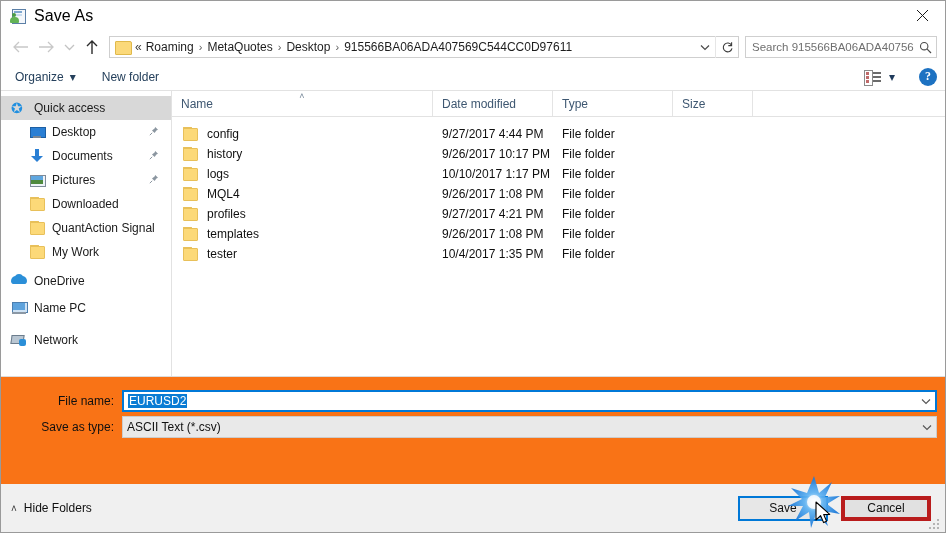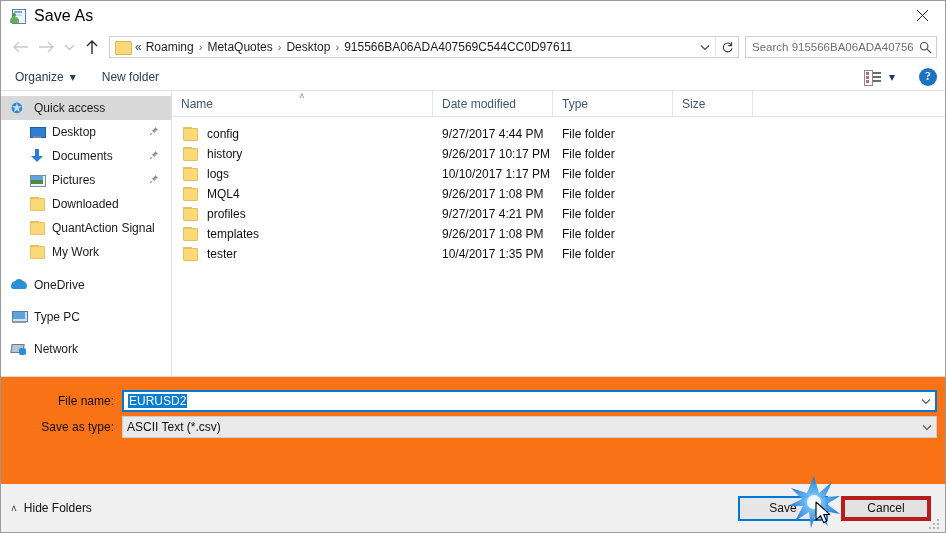--- a/index.html
+++ b/index.html
@@ -680,35 +680,35 @@
       </div>
 
       <div class="nav-item indent">
         <span class="nav-ico ico-folder">
             <span class="f2"></span>
             <span class="f1"></span>
           </span>
         <span class="nav-label">My Work</span>
       </div>
 
-      <div class="nav-item" style="margin-top:9px;">
+      <div class="nav-item" style="align-items:flex-end;">
         <span class="nav-ico ico-cloud">
             <span class="c2"></span>
             <span class="c"></span>
           </span>
         <span class="nav-label">OneDrive</span>
       </div>
 
       <div class="nav-item" style="margin-top:8px;">
         <span class="nav-ico ico-pc">
             <span class="scr"></span>
             <span class="inner"></span>
             <span class="base"></span>
           </span>
-        <span class="nav-label">Type PC</span>
+        <span class="nav-label">Name PC</span>
       </div>
 
       <div class="nav-item" style="margin-top:8px;">
         <span class="nav-ico ico-net">
             <span class="m"></span>
             <span class="p"></span>
           </span>
         <span class="nav-label">Network</span>
       </div>
     </div>

